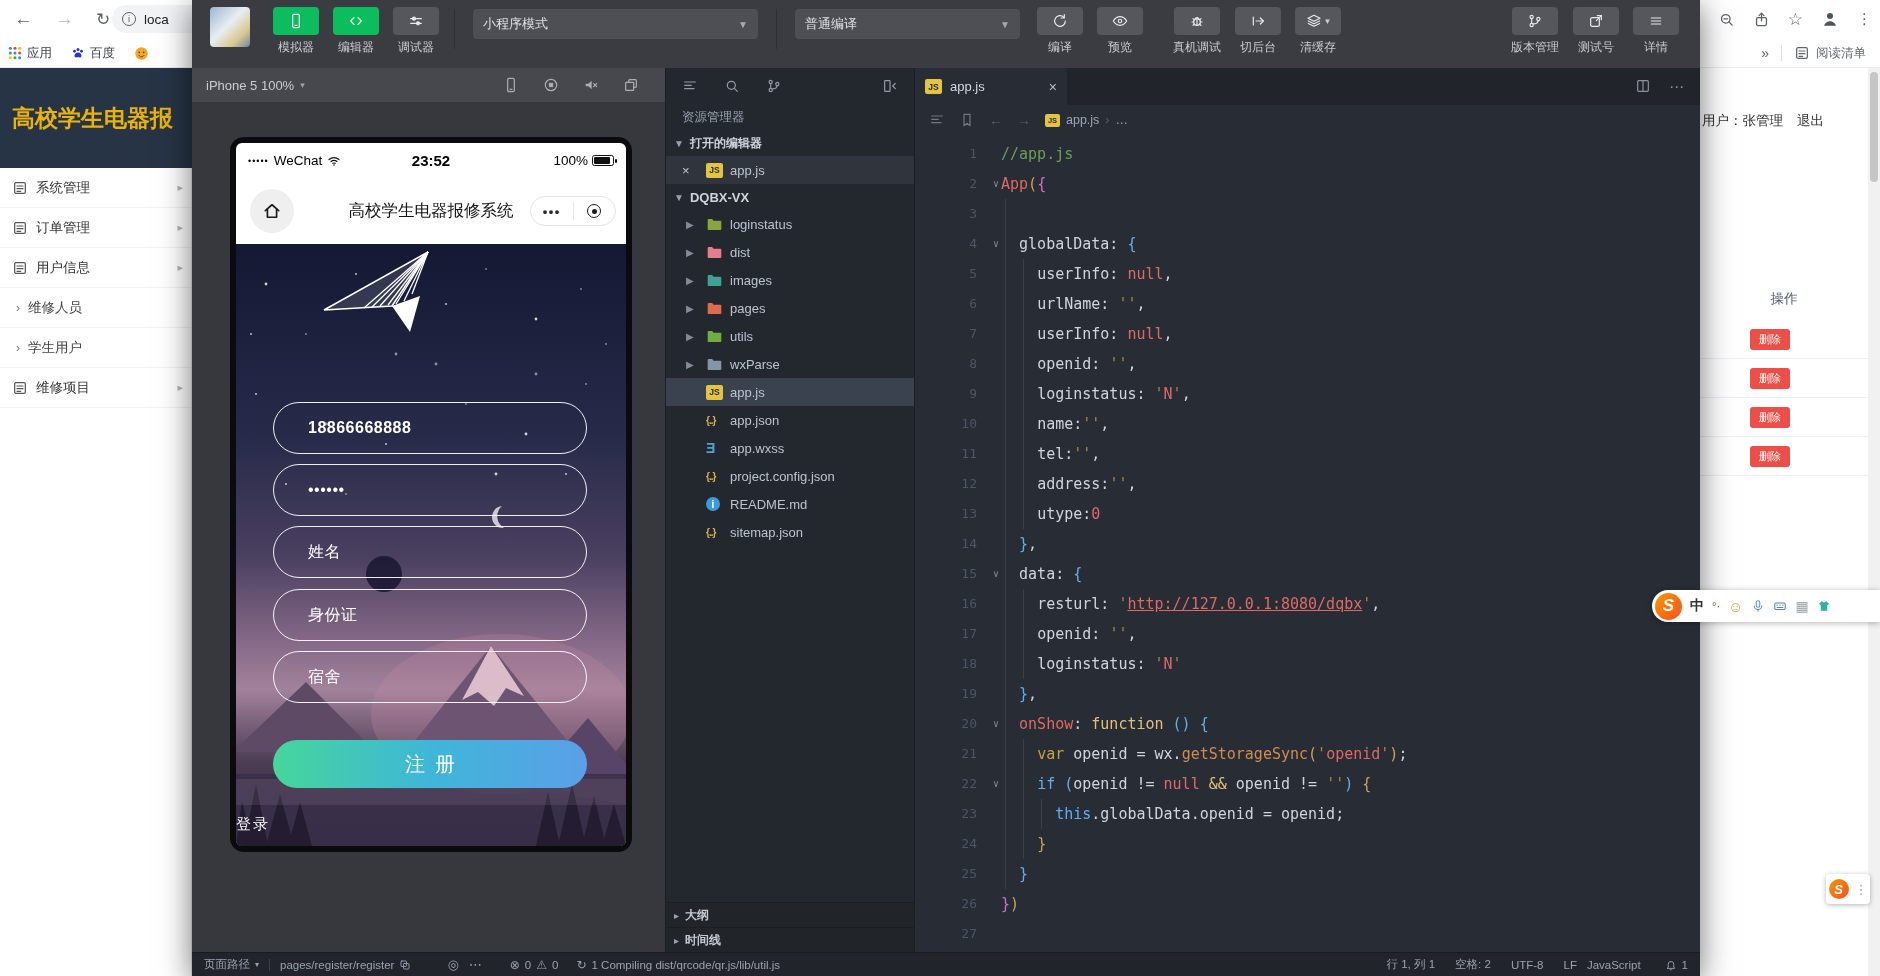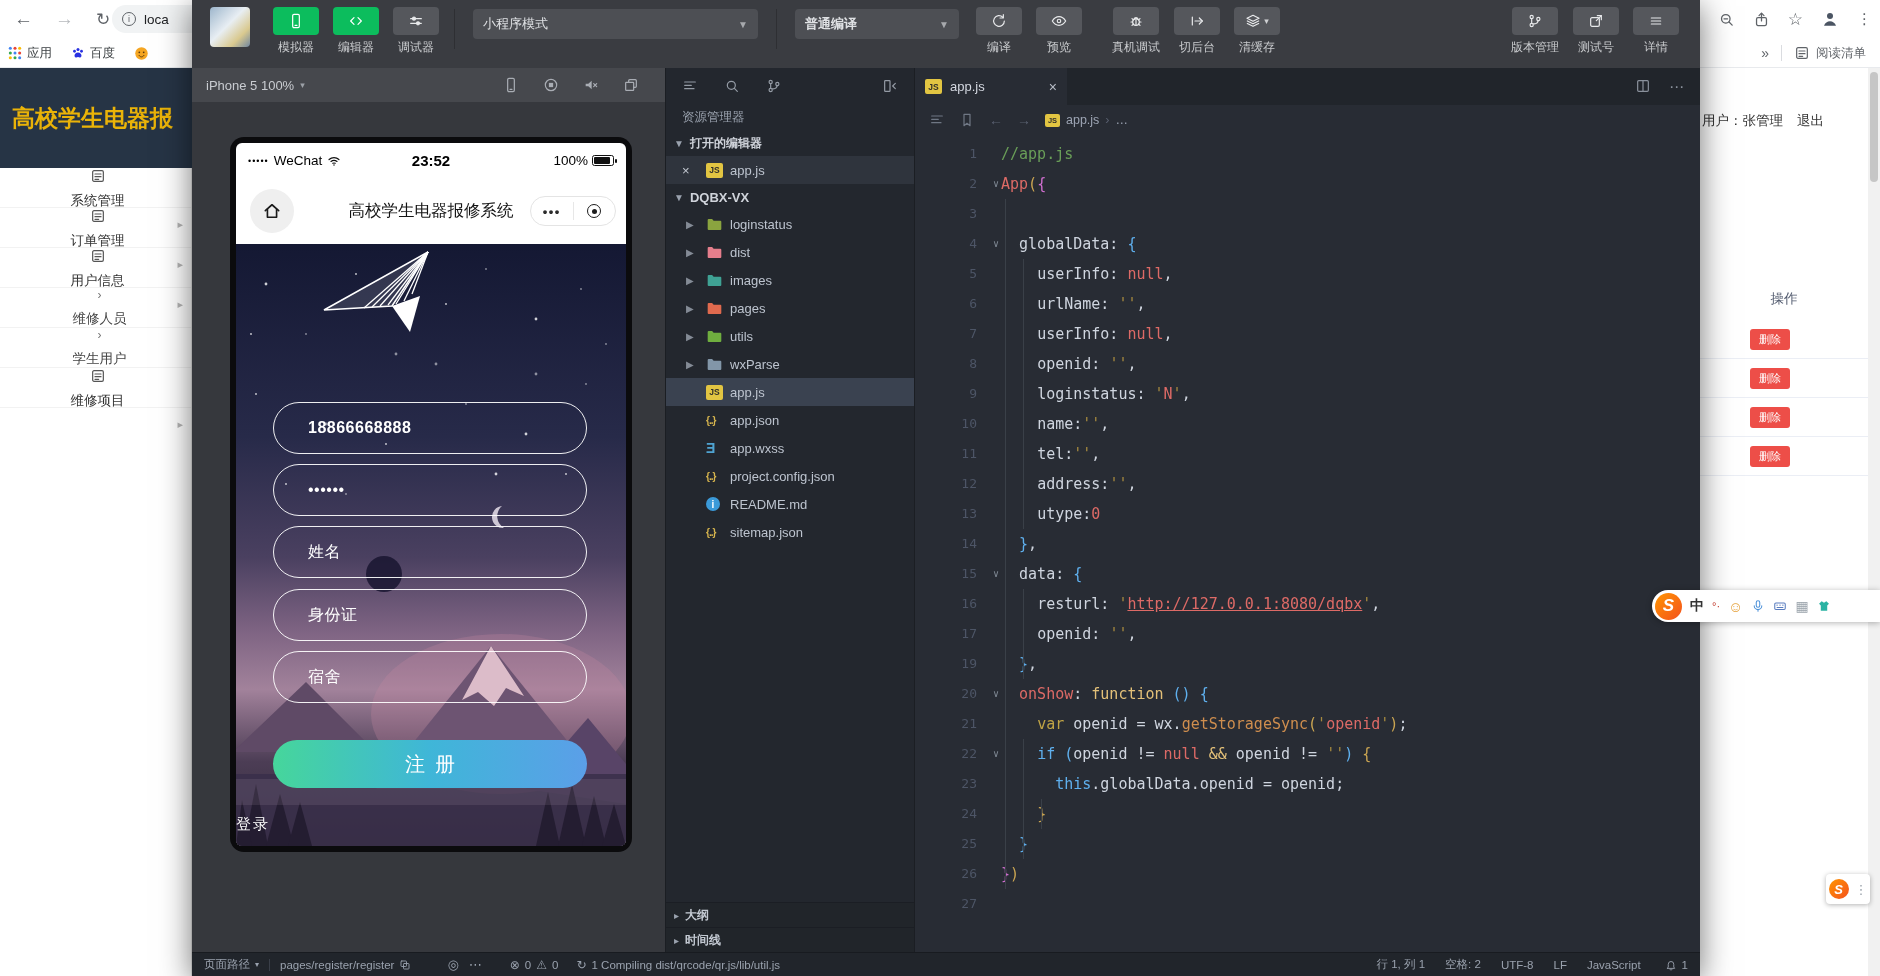--- a/index.html
+++ b/index.html
@@ -15,21 +15,21 @@
   .bnav-right { position:absolute; top:0; right:8px; height:38px; display:flex; align-items:center; gap:18px; color:#5f6368; }
   #bookmarks { position:absolute; top:38px; left:0; width:1880px; height:30px; background:#fff; border-bottom:1px solid #e8eaed; font-size:12.5px; color:#3c4043; }
   .bm-left { position:absolute; left:8px; top:0; height:30px; display:flex; align-items:center; gap:7px; }
   .bm-item { display:flex; align-items:center; gap:5px; margin-right:12px; }
   .bm-right { position:absolute; right:14px; top:0; height:30px; display:flex; align-items:center; gap:12px; color:#5f6368; }
   .bm-sep { width:1px; height:16px; background:#dadce0; }
 
   #admin-header { position:absolute; top:68px; left:0; width:192px; height:100px; background:#263445; color:#eab308; display:flex; align-items:center; overflow:hidden; }
   #admin-header .t { font-size:23px; font-weight:bold; white-space:nowrap; padding-left:12px; }
   #admin-sidebar { position:absolute; top:168px; left:0; width:192px; bottom:0; background:#fff; border-right:1px solid #e5e5e5; }
-  .menu-row { height:40px; display:flex; align-items:center; gap:8px; padding:0 8px 0 12px; border-bottom:1px solid #f2f2f2; font-size:13.5px; color:#333;flex-direction:column; }
+  .menu-row { height:40px; display:flex; align-items:center; gap:8px; padding:0 8px 0 12px; border-bottom:1px solid #f2f2f2; font-size:13.5px; color:#333; }
   .menu-row .mic { color:#555; }
   .menu-row .arr { margin-left:auto; color:#b5b5b5; font-size:11px; }
   .menu-row.sub { padding-left:16px; color:#444; }
   .menu-row.sub .chev { color:#777; font-size:12px; }
 
   #right-panel { position:absolute; top:68px; right:0; width:180px; bottom:0; background:#fff; border-left:1px solid:#ddd; }
   .user-row { position:absolute; top:44px; left:2px; font-size:13.5px; color:#333; display:flex; gap:14px; white-space:nowrap; }
   .op-head { position:absolute; top:222px; left:0; width:168px; text-align:center; font-size:13.5px; color:#515a6e; }
   .op-rows { position:absolute; top:252px; left:0; width:168px; }
   .op-row { height:39px; border-bottom:1px solid #ebeef5; display:flex; align-items:center; }
@@ -354,21 +354,21 @@
           </span>
         </span>
         <span class="lbl">调试器</span>
       </div>
       <div class="tsep"></div>
       <div class="tsel" style="width: 285px;">
         <span>小程序模式</span>
         <span class="cv">▼</span>
       </div>
       <div class="tsep"></div>
-      <div class="tsel" style="width: 164px; font-weight: bold;">
+      <div class="tsel" style="width: 225px;">
         <span>普通编译</span>
         <span class="cv">▼</span>
       </div>
       <div class="tbtn">
         <span class="box">
           <span>
             <svg viewBox="0 0 24 24" width="16" height="16" fill="none" stroke="currentColor" stroke-width="1.8" stroke-linecap="round" stroke-linejoin="round">
               <path d="M20 12a8 8 0 1 1-2.3-5.6"></path>
               <polyline points="18.5 2.5 18.5 7.5 13.5 7.5"></polyline>
             </svg>
@@ -919,20 +919,26 @@
               <span class="ctext">    <span class="tk-wh">resturl: </span><span class="tk-qt">'</span><span class="tk-rd tk-u">http://127.0.0.1:8080/dqbx</span><span class="tk-qt">'</span><span class="tk-wh">,</span></span>
             </div>
             <div class="cline">
               <div class="gut">
                 <span class="lnum mono">17</span>
               </div>
               <span class="ctext">    <span class="tk-wh">openid: </span><span class="tk-qt">''</span><span class="tk-wh">,</span></span>
             </div>
             <div class="cline">
               <div class="gut">
+                <span class="lnum mono">18</span>
+              </div>
+              <span class="ctext">    <span class="tk-wh">loginstatus: </span><span class="tk-qt">'</span><span class="tk-rd">N</span><span class="tk-qt">'</span></span>
+            </div>
+            <div class="cline">
+              <div class="gut">
                 <span class="lnum mono">19</span>
               </div>
               <span class="ctext">  <span class="tk-bl">}</span><span class="tk-wh">,</span></span>
             </div>
             <div class="cline">
               <div class="gut">
                 <span class="lnum mono">20</span>
                 <span class="fold">∨</span>
               </div>
               <span class="ctext">  <span class="tk-rd">onShow</span><span class="tk-wh">: </span><span class="tk-yl">function</span><span class="tk-wh"> </span><span class="tk-bl">() {</span></span>
@@ -1010,21 +1016,21 @@
     </span>
     <span class="st-it" style="margin-left:8px;">
       <span style="font-size:12px;">↻</span>
       <span>1 Compiling dist/qrcode/qr.js/lib/util.js</span>
     </span>
     <span class="st-flex"></span>
     <span class="st-it">行 1, 列 1</span>
     <span class="st-it" style="margin-left:10px;">空格: 2</span>
     <span class="st-it" style="margin-left:10px;">UTF-8</span>
     <span class="st-it" style="margin-left:10px;">LF</span>
-    <span class="st-it" style="margin-left:10px;">JavaScript</span>
+    <span class="st-it" style="">JavaScript</span>
     <span class="st-it" style="margin-left:14px;">
       <span>
           <svg viewBox="0 0 24 24" width="12" height="12" fill="none" stroke="currentColor" stroke-width="1.8" stroke-linecap="round" stroke-linejoin="round">
             <path d="M6.5 16v-5.5a5.5 5.5 0 0 1 11 0V16l1.8 2.8H4.7z"></path>
             <path d="M10 21a2.3 2.3 0 0 0 4 0"></path>
           </svg>
         </span>
       <span>1</span>
     </span>
   </div>

